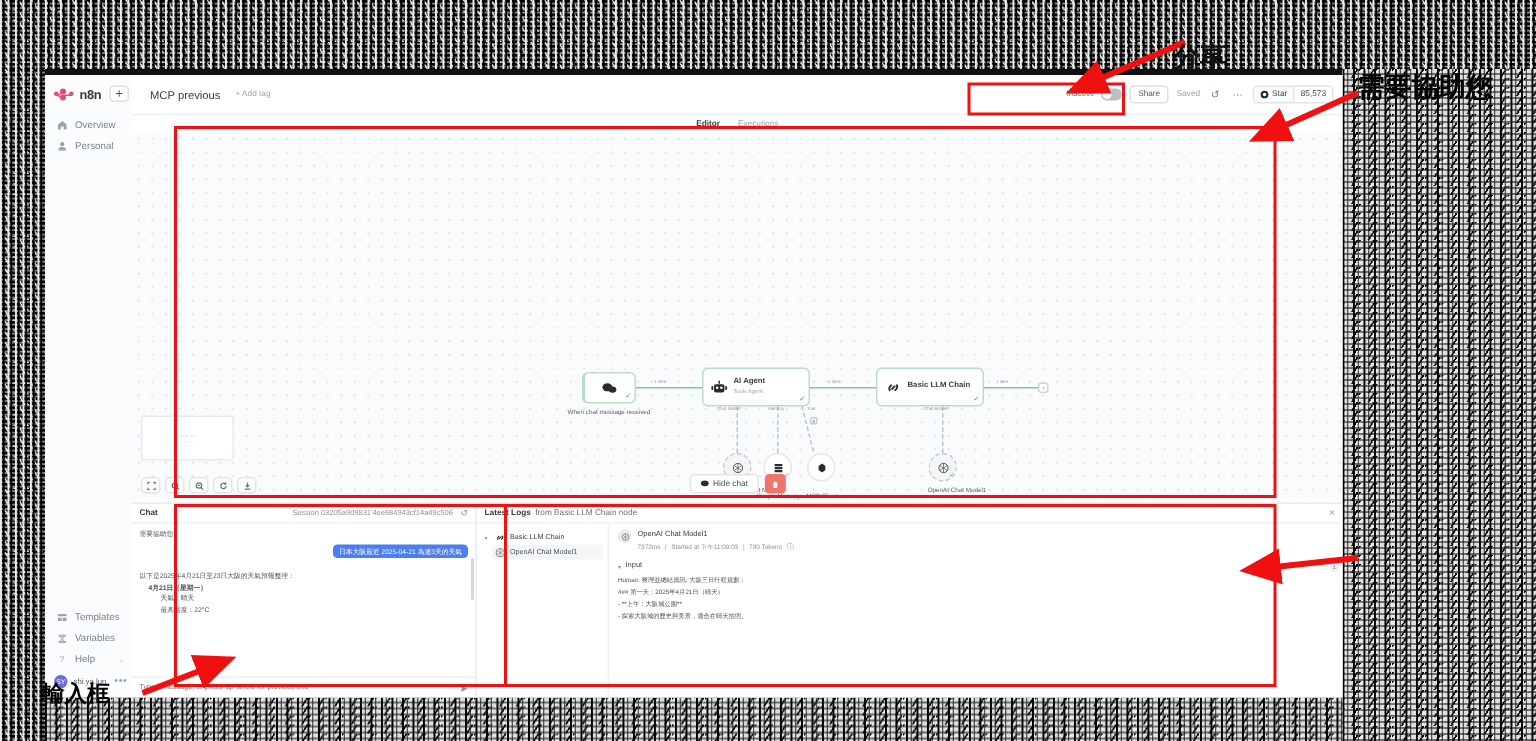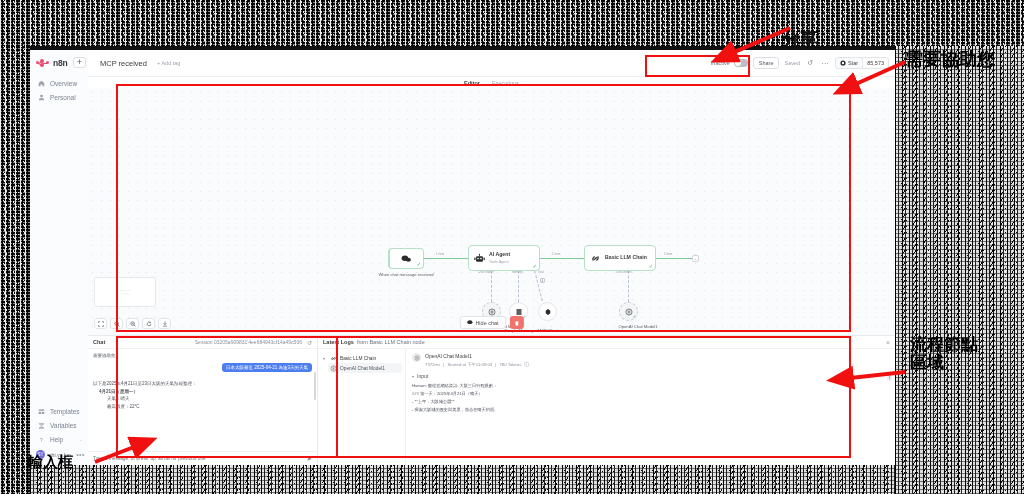--- a/index.html
+++ b/index.html
@@ -280,21 +280,21 @@
         </div>
         <div class="user-row">
           <span class="avatar">SY</span>
           <span style="font-size:5.2px;color:#5b6068;">shi.ya.lun</span>
           <span class="dots">•••</span>
         </div>
       </div>
     </div>
 
     <div id="header">
-      <span class="wf-name">MCP received</span>
+      <span class="wf-name">MCP previous</span>
       <span class="add-tag">+ Add tag</span>
       <div class="hdr-right">
         <div class="toggle-wrap">
           <span>Inactive</span>
           <span class="toggle"></span>
         </div>
         <span class="share-btn">Share</span>
         <span class="saved-txt">Saved</span>
         <span class="icon-btn">↺</span>
         <span class="icon-btn">···</span>
@@ -568,17 +568,15 @@
       </marker>
     </defs>
     <line x1="790" y1="28" x2="716" y2="60" stroke="#f01010" stroke-width="4" marker-end="url(#ah)"></line>
     <line x1="905" y1="62" x2="838" y2="92" stroke="#f01010" stroke-width="4" marker-end="url(#ah)"></line>
     <line x1="905" y1="372" x2="832" y2="380" stroke="#f01010" stroke-width="4" marker-end="url(#ah)"></line>
     <line x1="95" y1="462" x2="152" y2="440" stroke="#f01010" stroke-width="4" marker-end="url(#ah)"></line>
   </svg>
 
   <div class="anno" style="left:782px;top:30px;font-size:18px;color:#111;">分享</div>
   <div class="anno" style="left:905px;top:50px;font-size:18px;">需要協助您</div>
-  <div class="anno" style="left:910px;top:336px;font-size:17px;white-space:pre-line;">流程節點
-區域</div>
   <div class="anno" style="left:28px;top:455px;font-size:15px;">輸入框</div>
 
 </div>
 
 </body></html>

